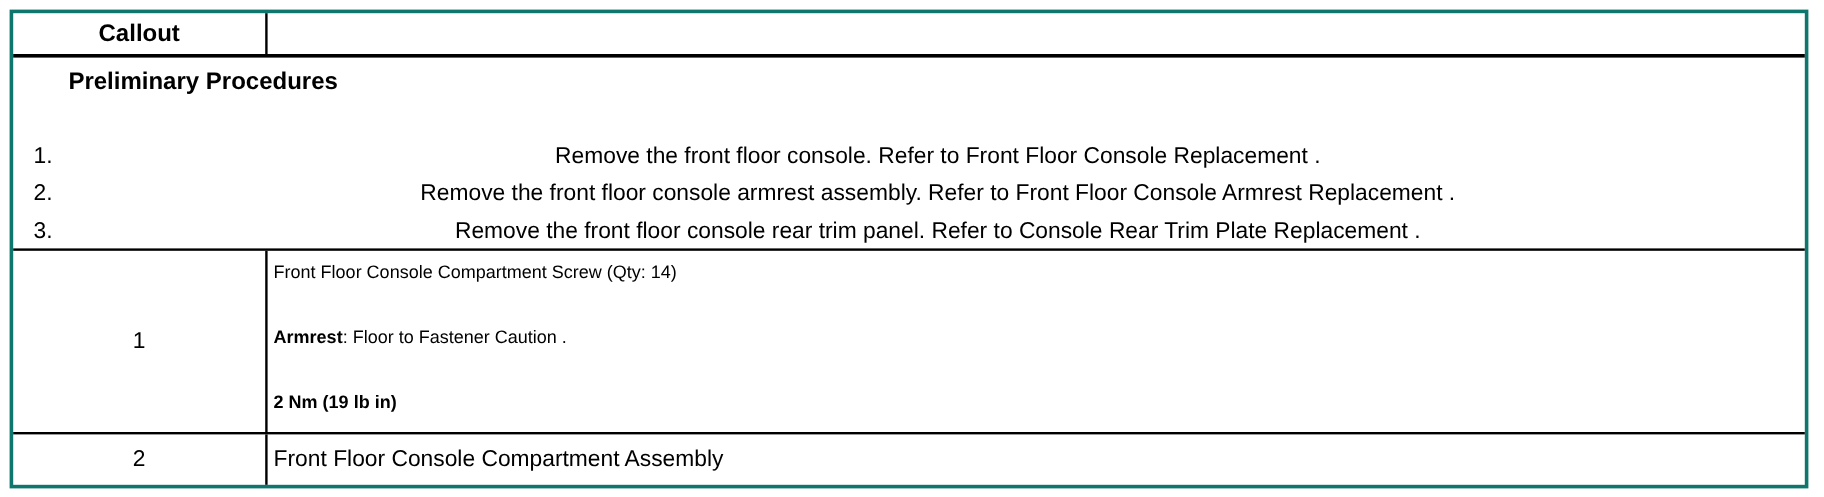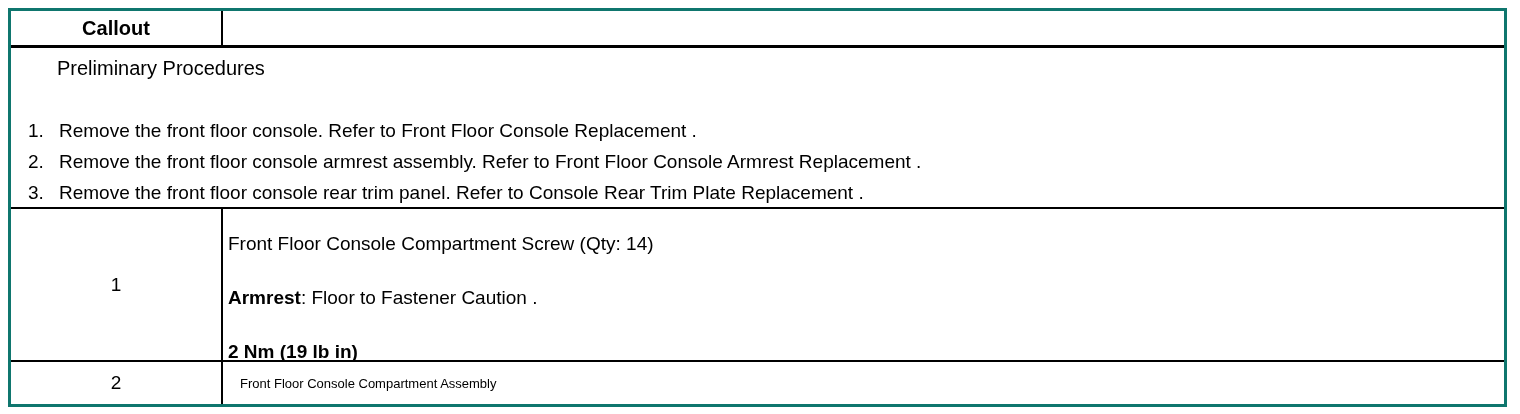--- a/index.html
+++ b/index.html
@@ -49,48 +49,47 @@
   .name-col { flex: 1; min-width: 0; }
   .hdr-cell {
     display: flex;
     align-items: center;
     justify-content: center;
     font-weight: bold;
     font-size: 20px;
   }
   .prelim-cell { padding-top: 8px; }
   .prelim-title {
-    font-weight: normal;
+    font-weight: bold;
     font-size: 20px;
     line-height: 24px;
     padding-left: 46px;
   }
   .steps { margin-top: 35px; }
   .step {
     display: flex;
     font-size: 19px;
     line-height: 31px;
     padding-left: 17px;
   }
   .step-num { width: 31px; flex: 0 0 31px; }
-  .step-text { flex: 1; white-space: nowrap; }
+  .step-text { flex: 1; white-space: nowrap; text-align: center; }
   .callout-num { font-size: 19px; }
   .comp-cell {
-    padding: 24px 10px 0 5px;
-    font-size: 19px;
+    padding: 8px 10px 0 5px;
+    font-size: 15px;
   }
   .comp-cell p { margin: 0; line-height: 22px; }
   .comp-cell p + p { margin-top: 32px; }
   .b { font-weight: bold; }
   .assembly-cell {
     display: flex;
     align-items: center;
     padding-left: 5px;
-    font-size: 13px;
-    margin-left: 12px;
+    font-size: 19px;
   }
 </style>
 </head>
 <body>
 
 <div class="tbl">
 
   <div class="row row-header">
     <div class="callout-col hdr-cell">Callout</div>
   </div>

